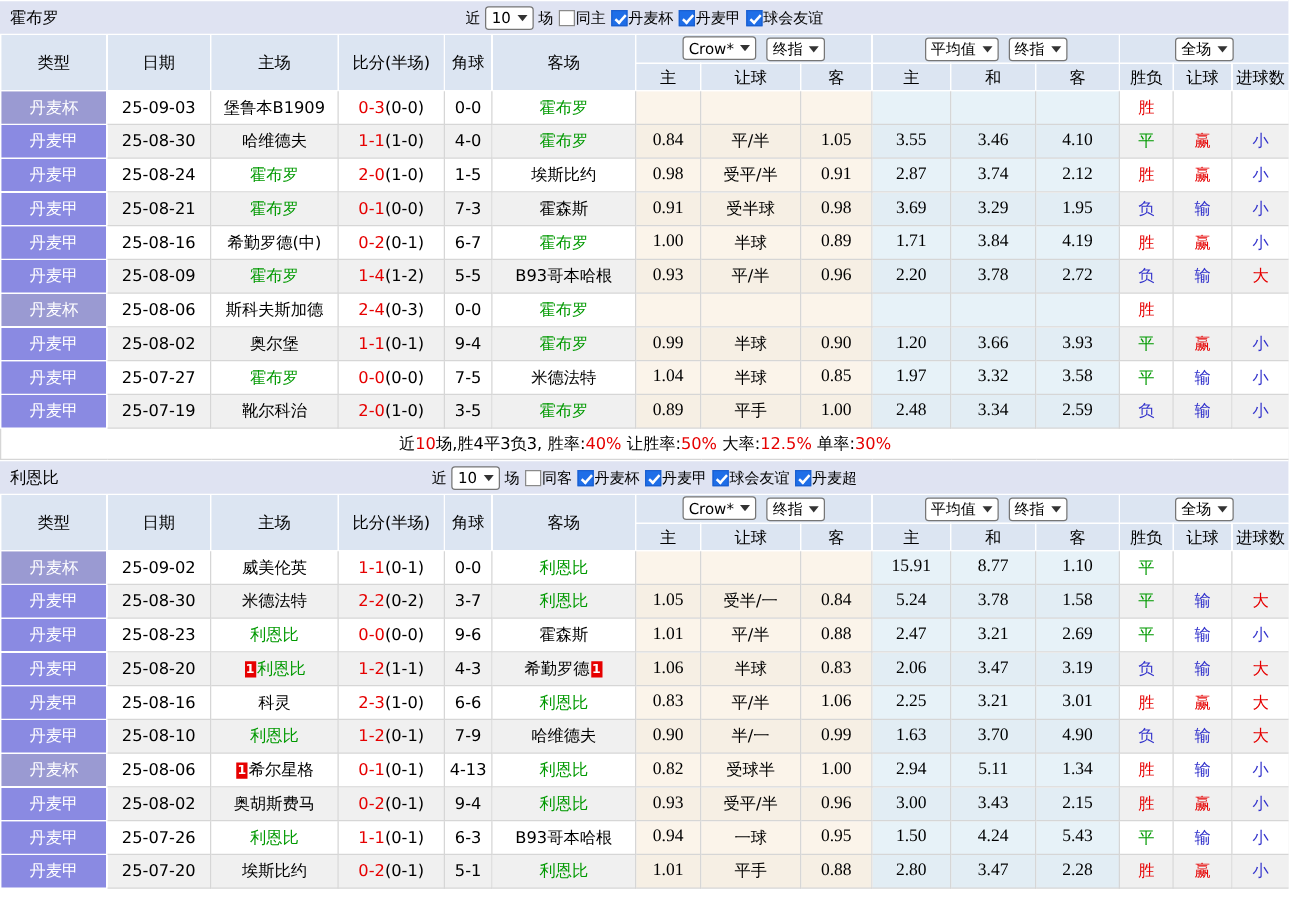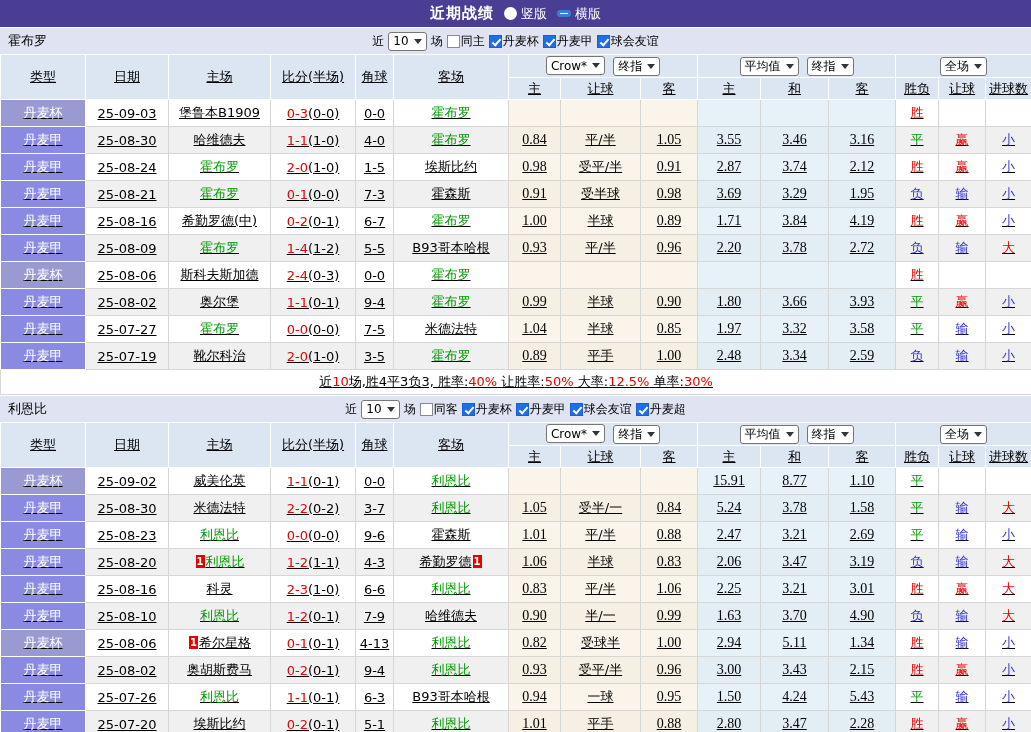--- a/index.html
+++ b/index.html
@@ -20,21 +20,21 @@
   .cbwrap{display:inline-flex;align-items:center;gap:1px;cursor:pointer;}
   .cb{width:13px;height:13px;background:#fff;border:1px solid #8a8a8a;box-sizing:border-box;display:inline-block;position:relative;}
   .cb.on{background:#1e6ee8;border-color:#1a5fd0;}
   .cb.on::after{content:"";position:absolute;left:4px;top:1px;width:3px;height:7px;border:solid #fff;border-width:0 2px 2px 0;transform:rotate(42deg);}
 
   
   .sel{display:inline-flex;align-items:center;background:#fff;border:1px solid #767676;border-radius:3px;height:19px;padding:0 4px;font-size:12px;color:#000;cursor:default;box-sizing:border-box;}
   .caret{width:0;height:0;border-left:4px solid transparent;border-right:4px solid transparent;border-top:5px solid #333;display:inline-block;margin-left:5px;}
 
   
-  table{border-collapse:collapse;table-layout:fixed;width:1031px;font-size:13px;color:#000;text-decoration:underline;}
+  table{border-collapse:collapse;table-layout:fixed;width:1031px;font-size:13px;color:#000;}
   th,td{padding:0;text-align:center;overflow:hidden;white-space:nowrap;}
   thead th{background:#dce5f2;border:1px solid #fff;font-weight:normal;font-size:13px;}
   thead tr.hsel th{height:22px;}
   thead tr.hsub th{height:21px;}
   thead .sel{margin:0 4px;text-align:right;}
   tbody td{border:1px solid #d6d6d6;height:26px;background:#fff;}
   tbody tr.even td{background:#f0f0f0;}
   td.type{background:#8a8ae2;color:#fff;border:1px solid #fff;}
   tbody tr.even td.type{background:#8a8ae2;}
   td.type.cup{background:#9a9ad2;}
@@ -46,31 +46,20 @@
   .ft{color:#e60000;}
   .tname.self{color:#009900;}
   .rc{display:inline-block;background:#e60000;color:#fff;font-size:10px;line-height:13px;min-width:9px;font-weight:bold;vertical-align:1px;margin:0 1px;font-family:"DejaVu Sans",sans-serif;}
   tfoot td{border:1px solid #d6d6d6;height:24px;font-size:13px;background:#fff;}
   tfoot .red{color:#e60000;}
 </style>
 </head>
 <body>
 
 <div class="page">
-  <div class="titlebar">
-    <span class="title">近期战绩</span>
-    <span class="radio-wrap">
-      <span class="radio"></span>
-      <span>竖版</span>
-    </span>
-    <span class="radio-wrap">
-      <span class="radio sel"></span>
-      <span>横版</span>
-    </span>
-  </div>
   <div id="sections">
       <div class="section">
         <div class="filterbar">
           <span class="team-name">霍布罗</span>
           <span class="filters">
             <span>近</span>
             <span class="sel">
               <span>10</span>
               <i class="caret"></i>
             </span>
@@ -173,21 +162,21 @@
               <td>25-08-30</td>
               <td><span class="tname">哈维德夫</span></td>
               <td><span class="ft">1-1</span><span class="ht">(1-0)</span></td>
               <td>4-0</td>
               <td><span class="tname self">霍布罗</span></td>
               <td class="hcap-col num">0.84</td>
               <td class="hcap-col">平/半</td>
               <td class="hcap-col num">1.05</td>
               <td class="avg-col">3.55</td>
               <td class="avg-col">3.46</td>
-              <td class="avg-col">3.16</td>
+              <td class="avg-col">4.10</td>
               <td class="res"><span style="color: rgb(0, 153, 0);">平</span></td>
               <td class="res"><span style="color: rgb(230, 0, 0);">赢</span></td>
               <td class="res"><span style="color: rgb(51, 51, 204);">小</span></td>
             </tr>
             <tr>
               <td class="type">丹麦甲</td>
               <td>25-08-24</td>
               <td><span class="tname self">霍布罗</span></td>
               <td><span class="ft">2-0</span><span class="ht">(1-0)</span></td>
               <td>1-5</td>
@@ -273,21 +262,21 @@
             <tr class="even">
               <td class="type">丹麦甲</td>
               <td>25-08-02</td>
               <td><span class="tname">奥尔堡</span></td>
               <td><span class="ft">1-1</span><span class="ht">(0-1)</span></td>
               <td>9-4</td>
               <td><span class="tname self">霍布罗</span></td>
               <td class="hcap-col num">0.99</td>
               <td class="hcap-col">半球</td>
               <td class="hcap-col num">0.90</td>
-              <td class="avg-col">1.80</td>
+              <td class="avg-col">1.20</td>
               <td class="avg-col">3.66</td>
               <td class="avg-col">3.93</td>
               <td class="res"><span style="color: rgb(0, 153, 0);">平</span></td>
               <td class="res"><span style="color: rgb(230, 0, 0);">赢</span></td>
               <td class="res"><span style="color: rgb(51, 51, 204);">小</span></td>
             </tr>
             <tr>
               <td class="type">丹麦甲</td>
               <td>25-07-27</td>
               <td><span class="tname self">霍布罗</span></td>

